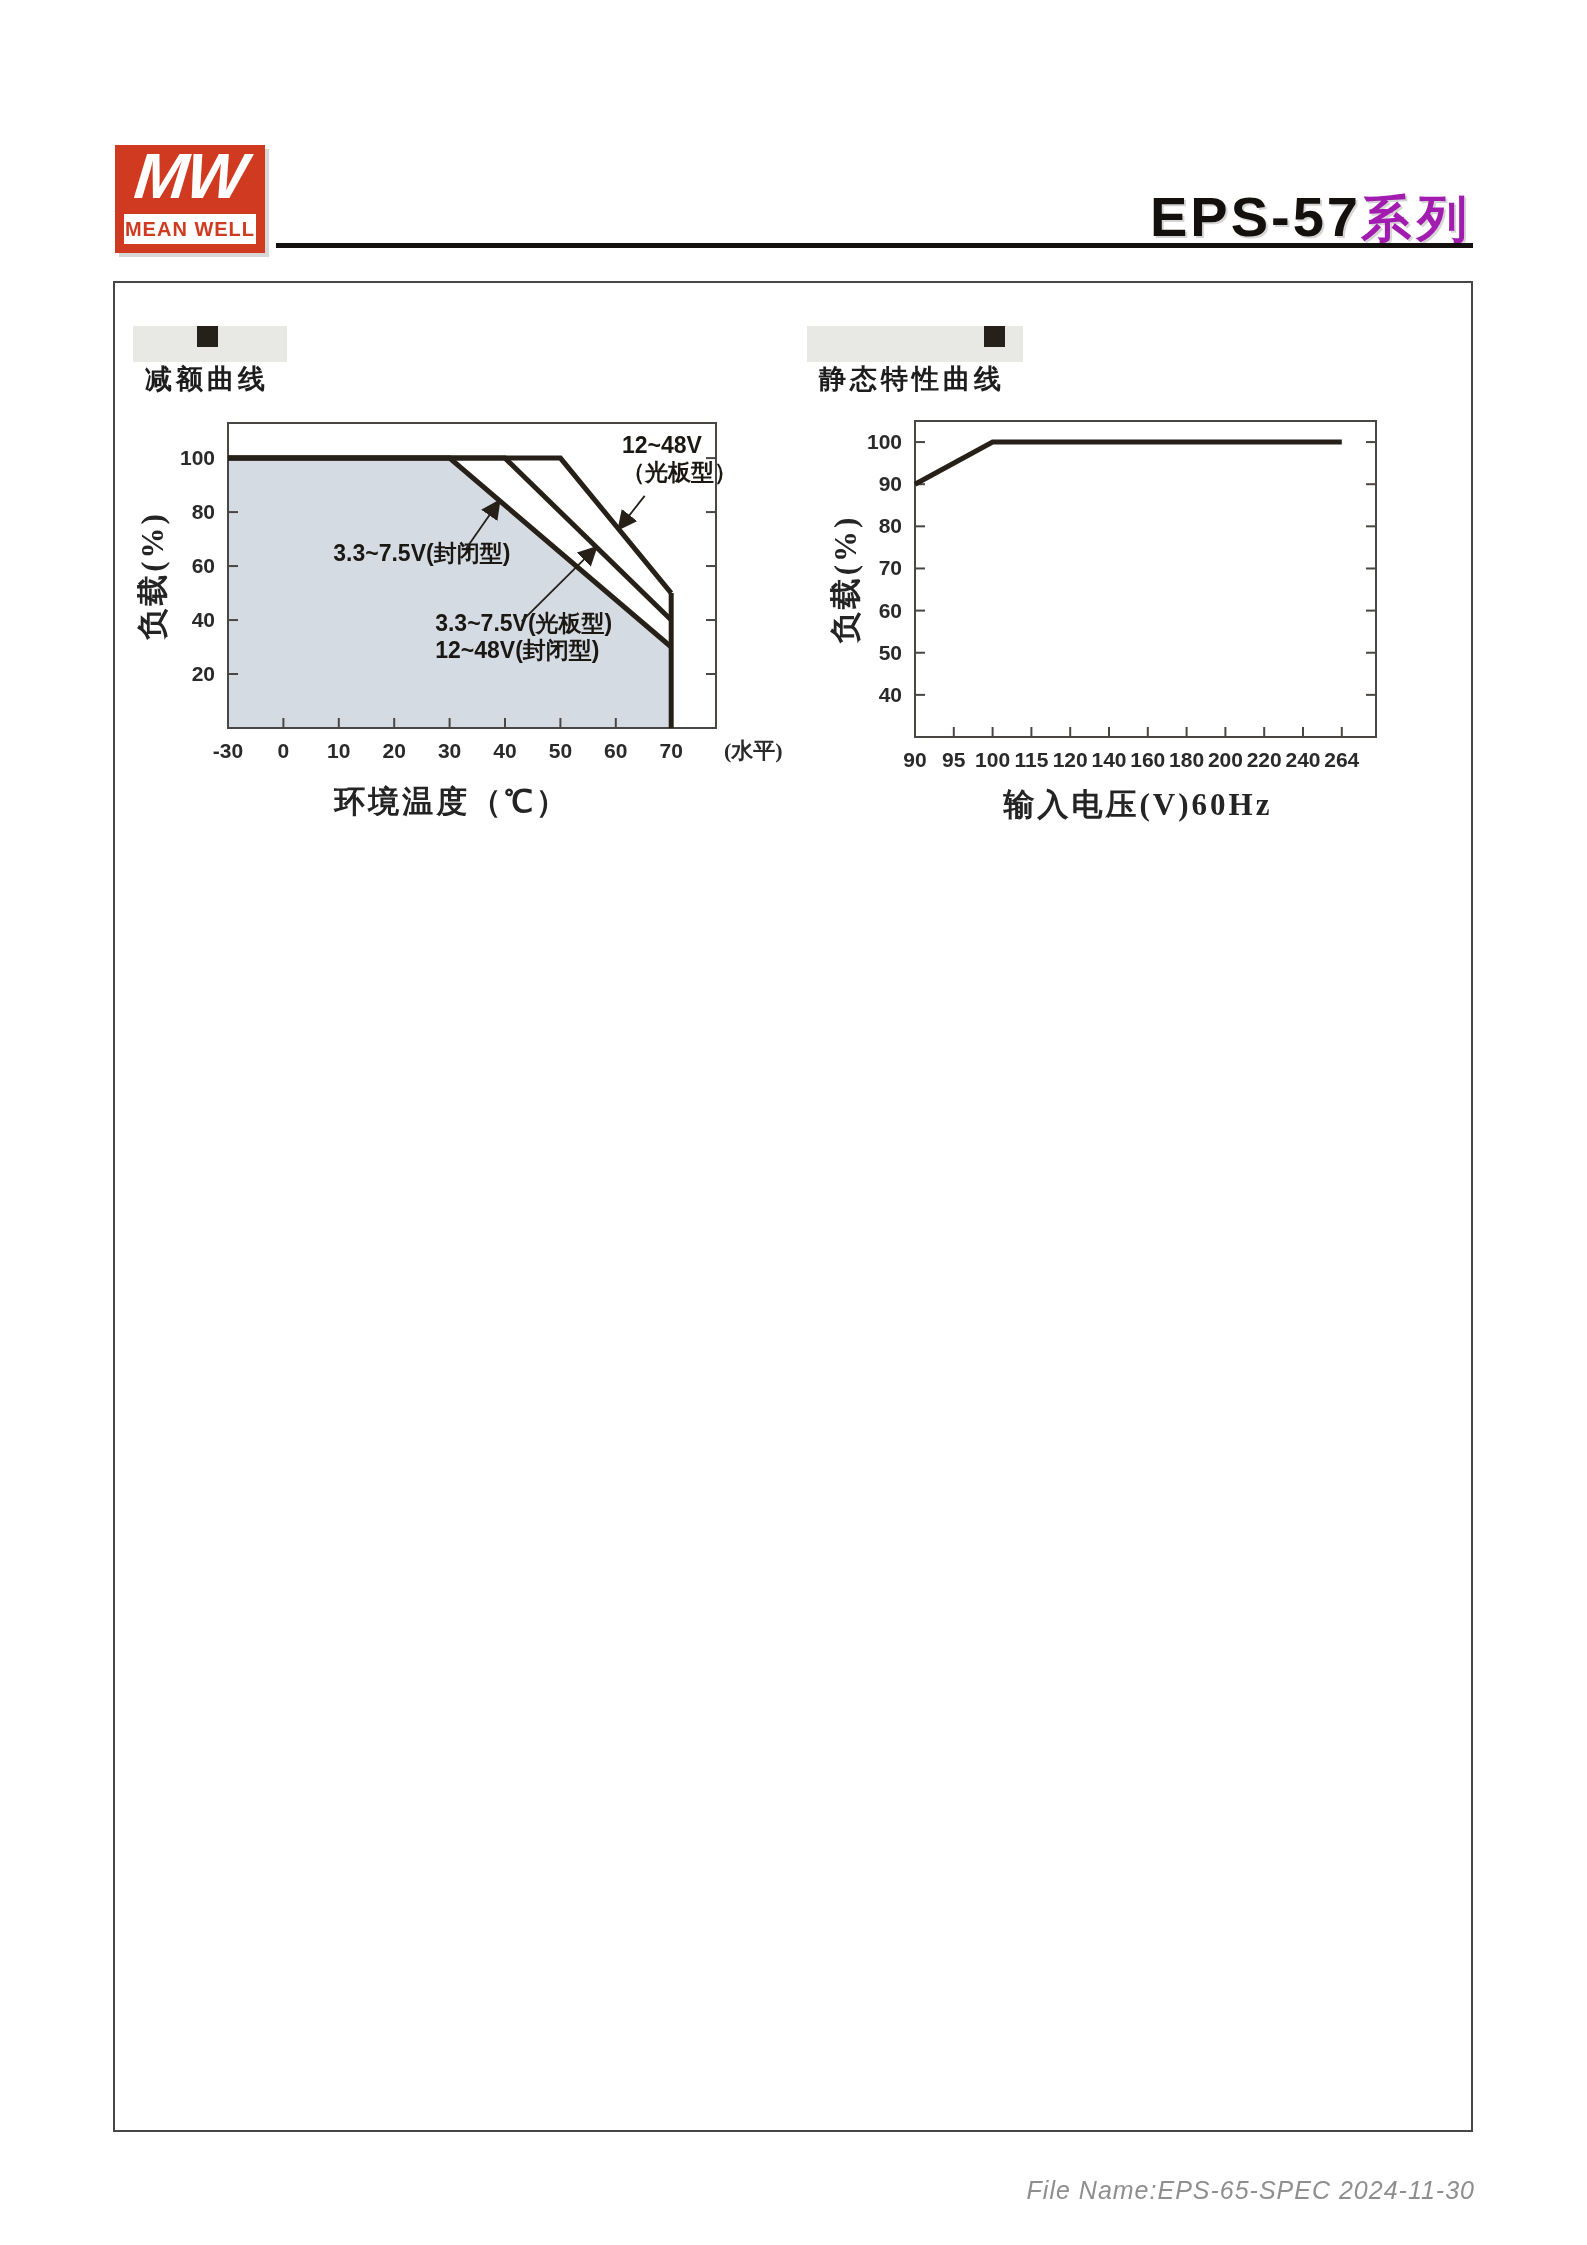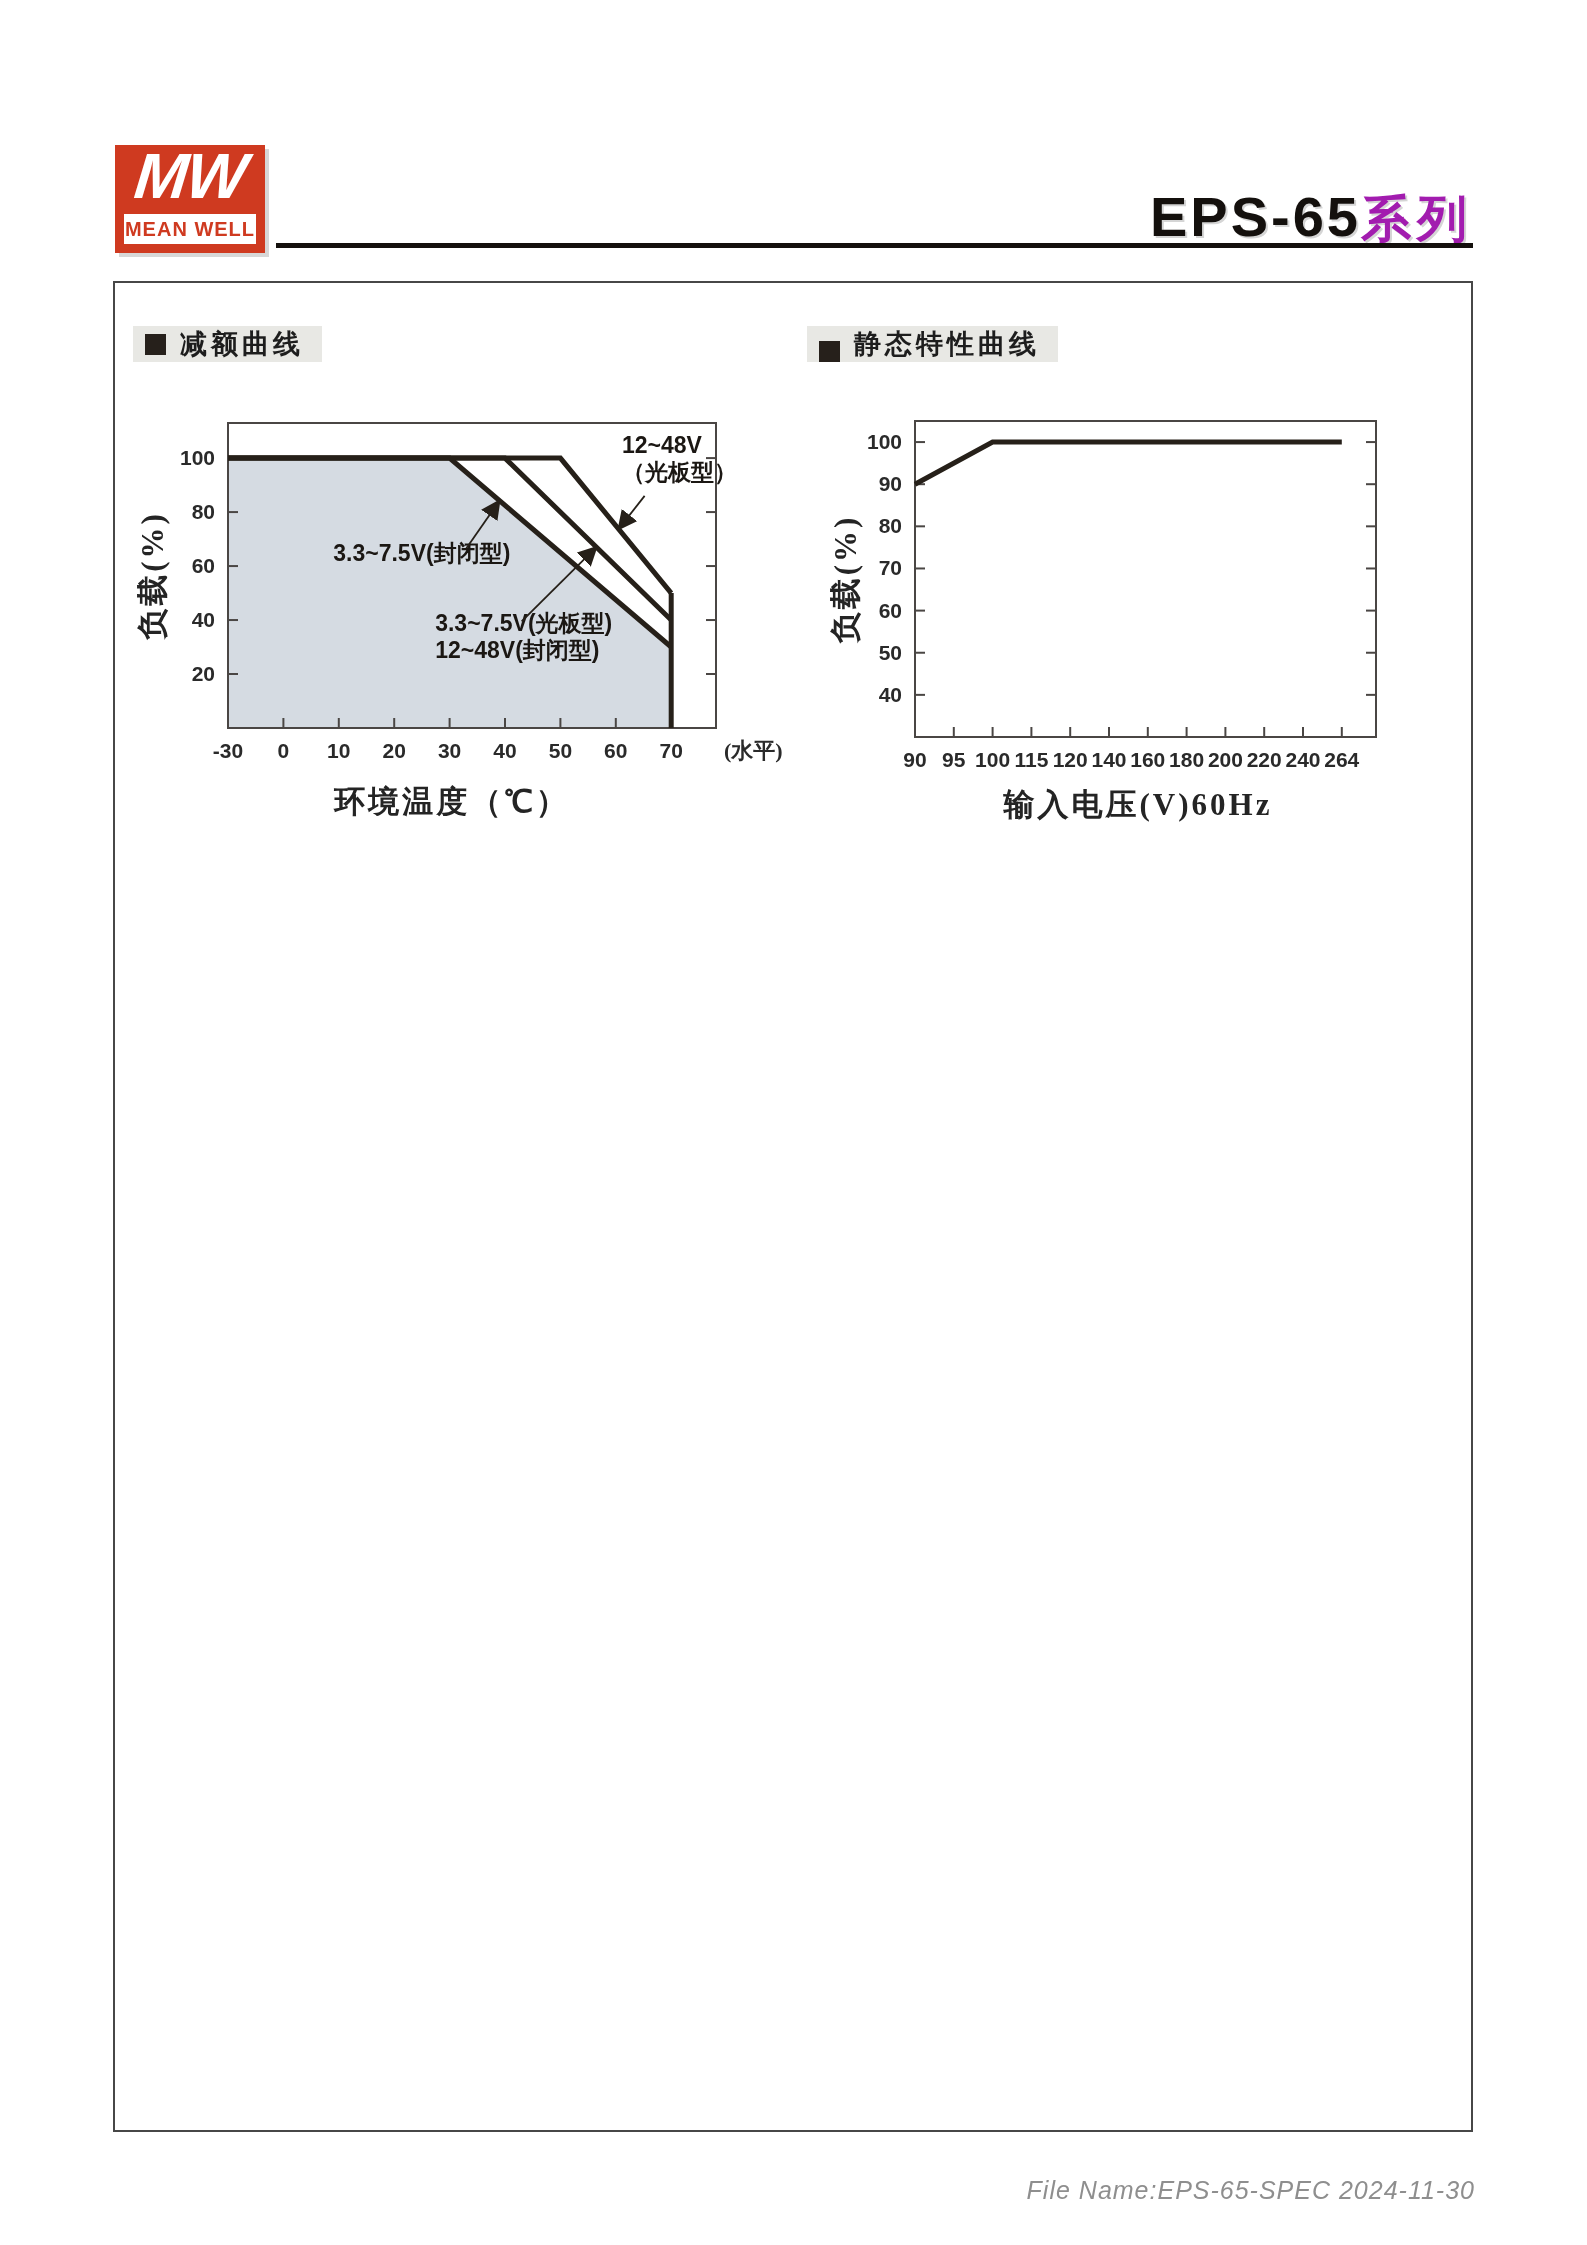--- a/index.html
+++ b/index.html
@@ -23,21 +23,21 @@
           text-shadow:2px 2px 0 rgba(150,150,150,.4);}
   .series-code{font:800 56px "Liberation Sans",sans-serif;color:#14100d;letter-spacing:3px;}
   .series-suffix{font:700 50px "Liberation Serif",serif;color:#a21caf;letter-spacing:6px;text-align:right;}
   .rule{position:absolute;left:276px;top:243px;width:1197px;height:5px;background:#14100d;}
 
   
   .frame{position:absolute;left:113px;top:281px;width:1356px;height:1847px;
          border:2px solid #474747;background:#ffffff;}
 
   .sec{position:absolute;top:326px;height:36px;background:#e8e8e4;
-       display:flex;align-items:center;gap:14px;padding:0 18px 0 12px;}
+       display:flex;align-items:center;gap:14px;padding:0 18px 0 12px;flex-direction:column;}
   .sec-left{left:133px;}
   .sec-right{left:807px;align-items:flex-end;}
   .sq{width:21px;height:21px;background:#26201b;flex:0 0 auto;}
   .sec-lbl{font:600 27px "Liberation Serif",serif;color:#1d1d1d;letter-spacing:4px;white-space:nowrap;}
 
   
   .charts{position:absolute;left:0;top:0;width:1587px;height:2245px;}
   .tick{font:700 21px "Liberation Sans",sans-serif;fill:#2a2a2a;}
   .suffix{font:600 22px "Liberation Serif",serif;fill:#2a2a2a;}
   .axis-title{font:600 31px "Liberation Serif",serif;fill:#242424;letter-spacing:3px;}
@@ -54,21 +54,21 @@
 
   <div class="logo">
     <div class="logo-mw">MW</div>
     <div class="logo-band">
       <span>MEAN WELL</span>
     </div>
   </div>
 
 
   <div class="series">
-    <span class="series-code">EPS-65</span><span class="series-suffix">系列</span>
+    <span class="series-code">EPS-57</span><span class="series-suffix">系列</span>
   </div>
 
   <div class="rule"></div>
 
   <div class="frame"></div>
 
   <div class="sec sec-left">
     <span class="sq"></span>
     <span class="sec-lbl">减额曲线</span>
   </div>

